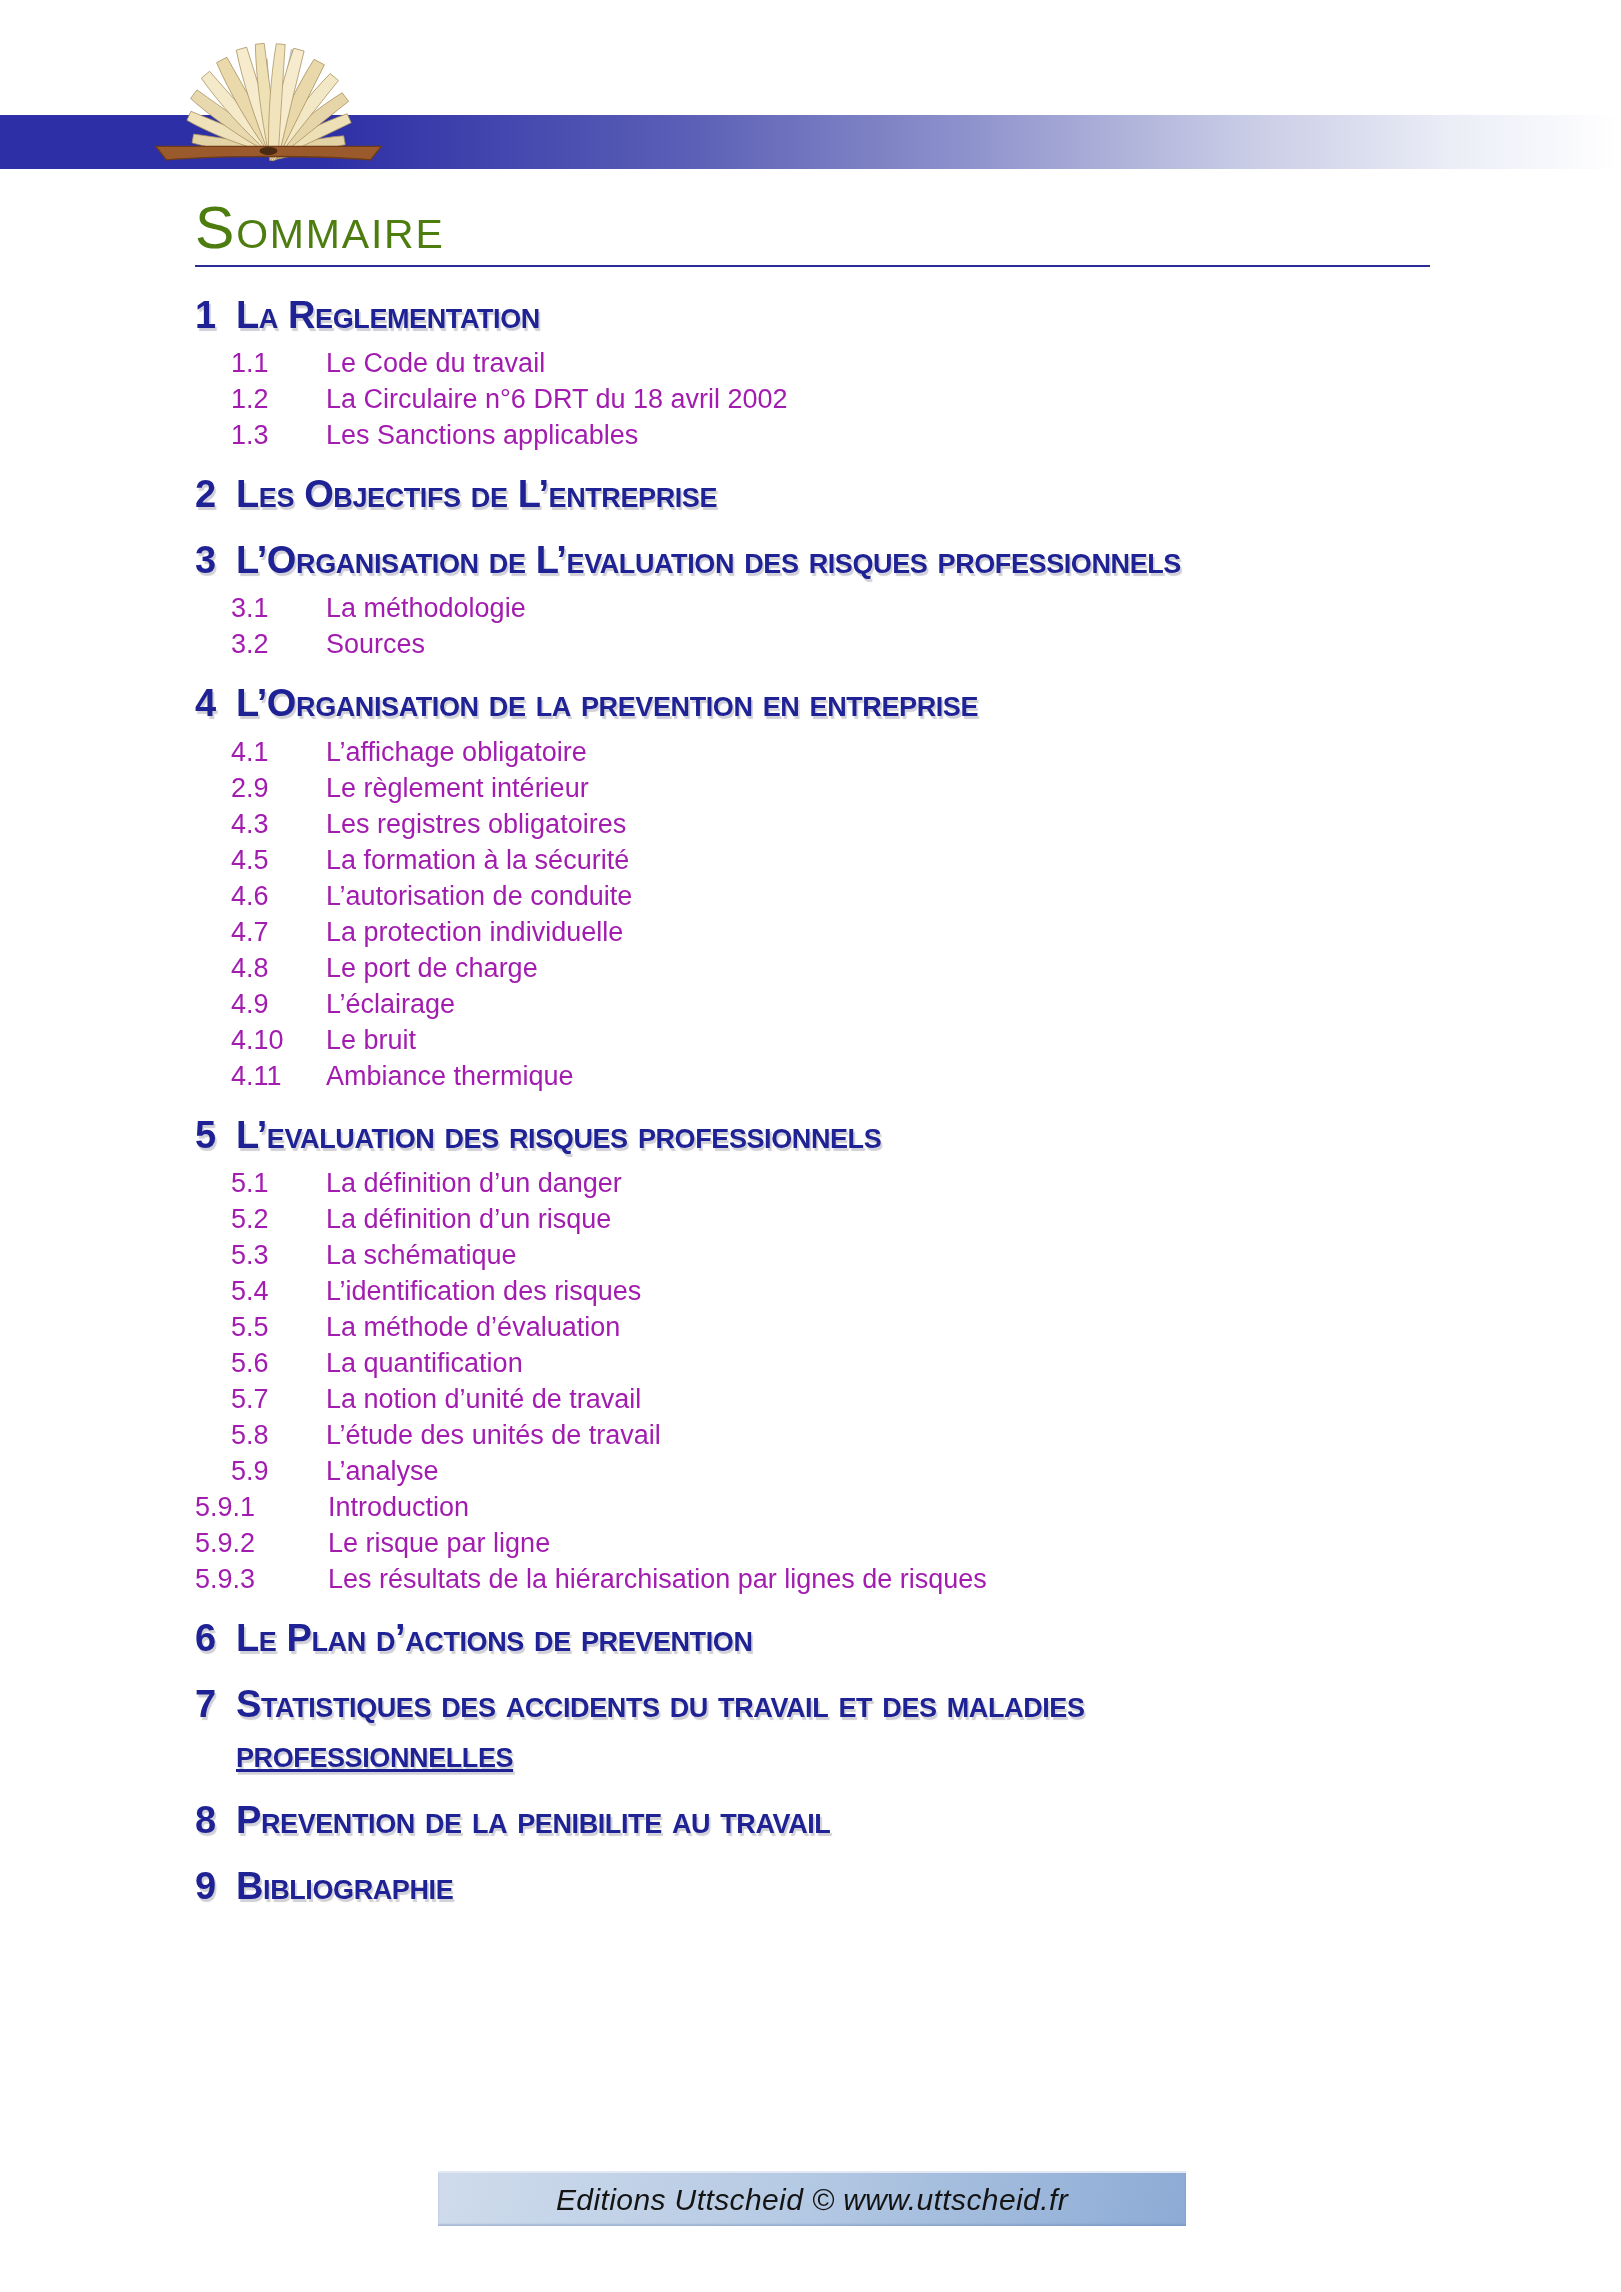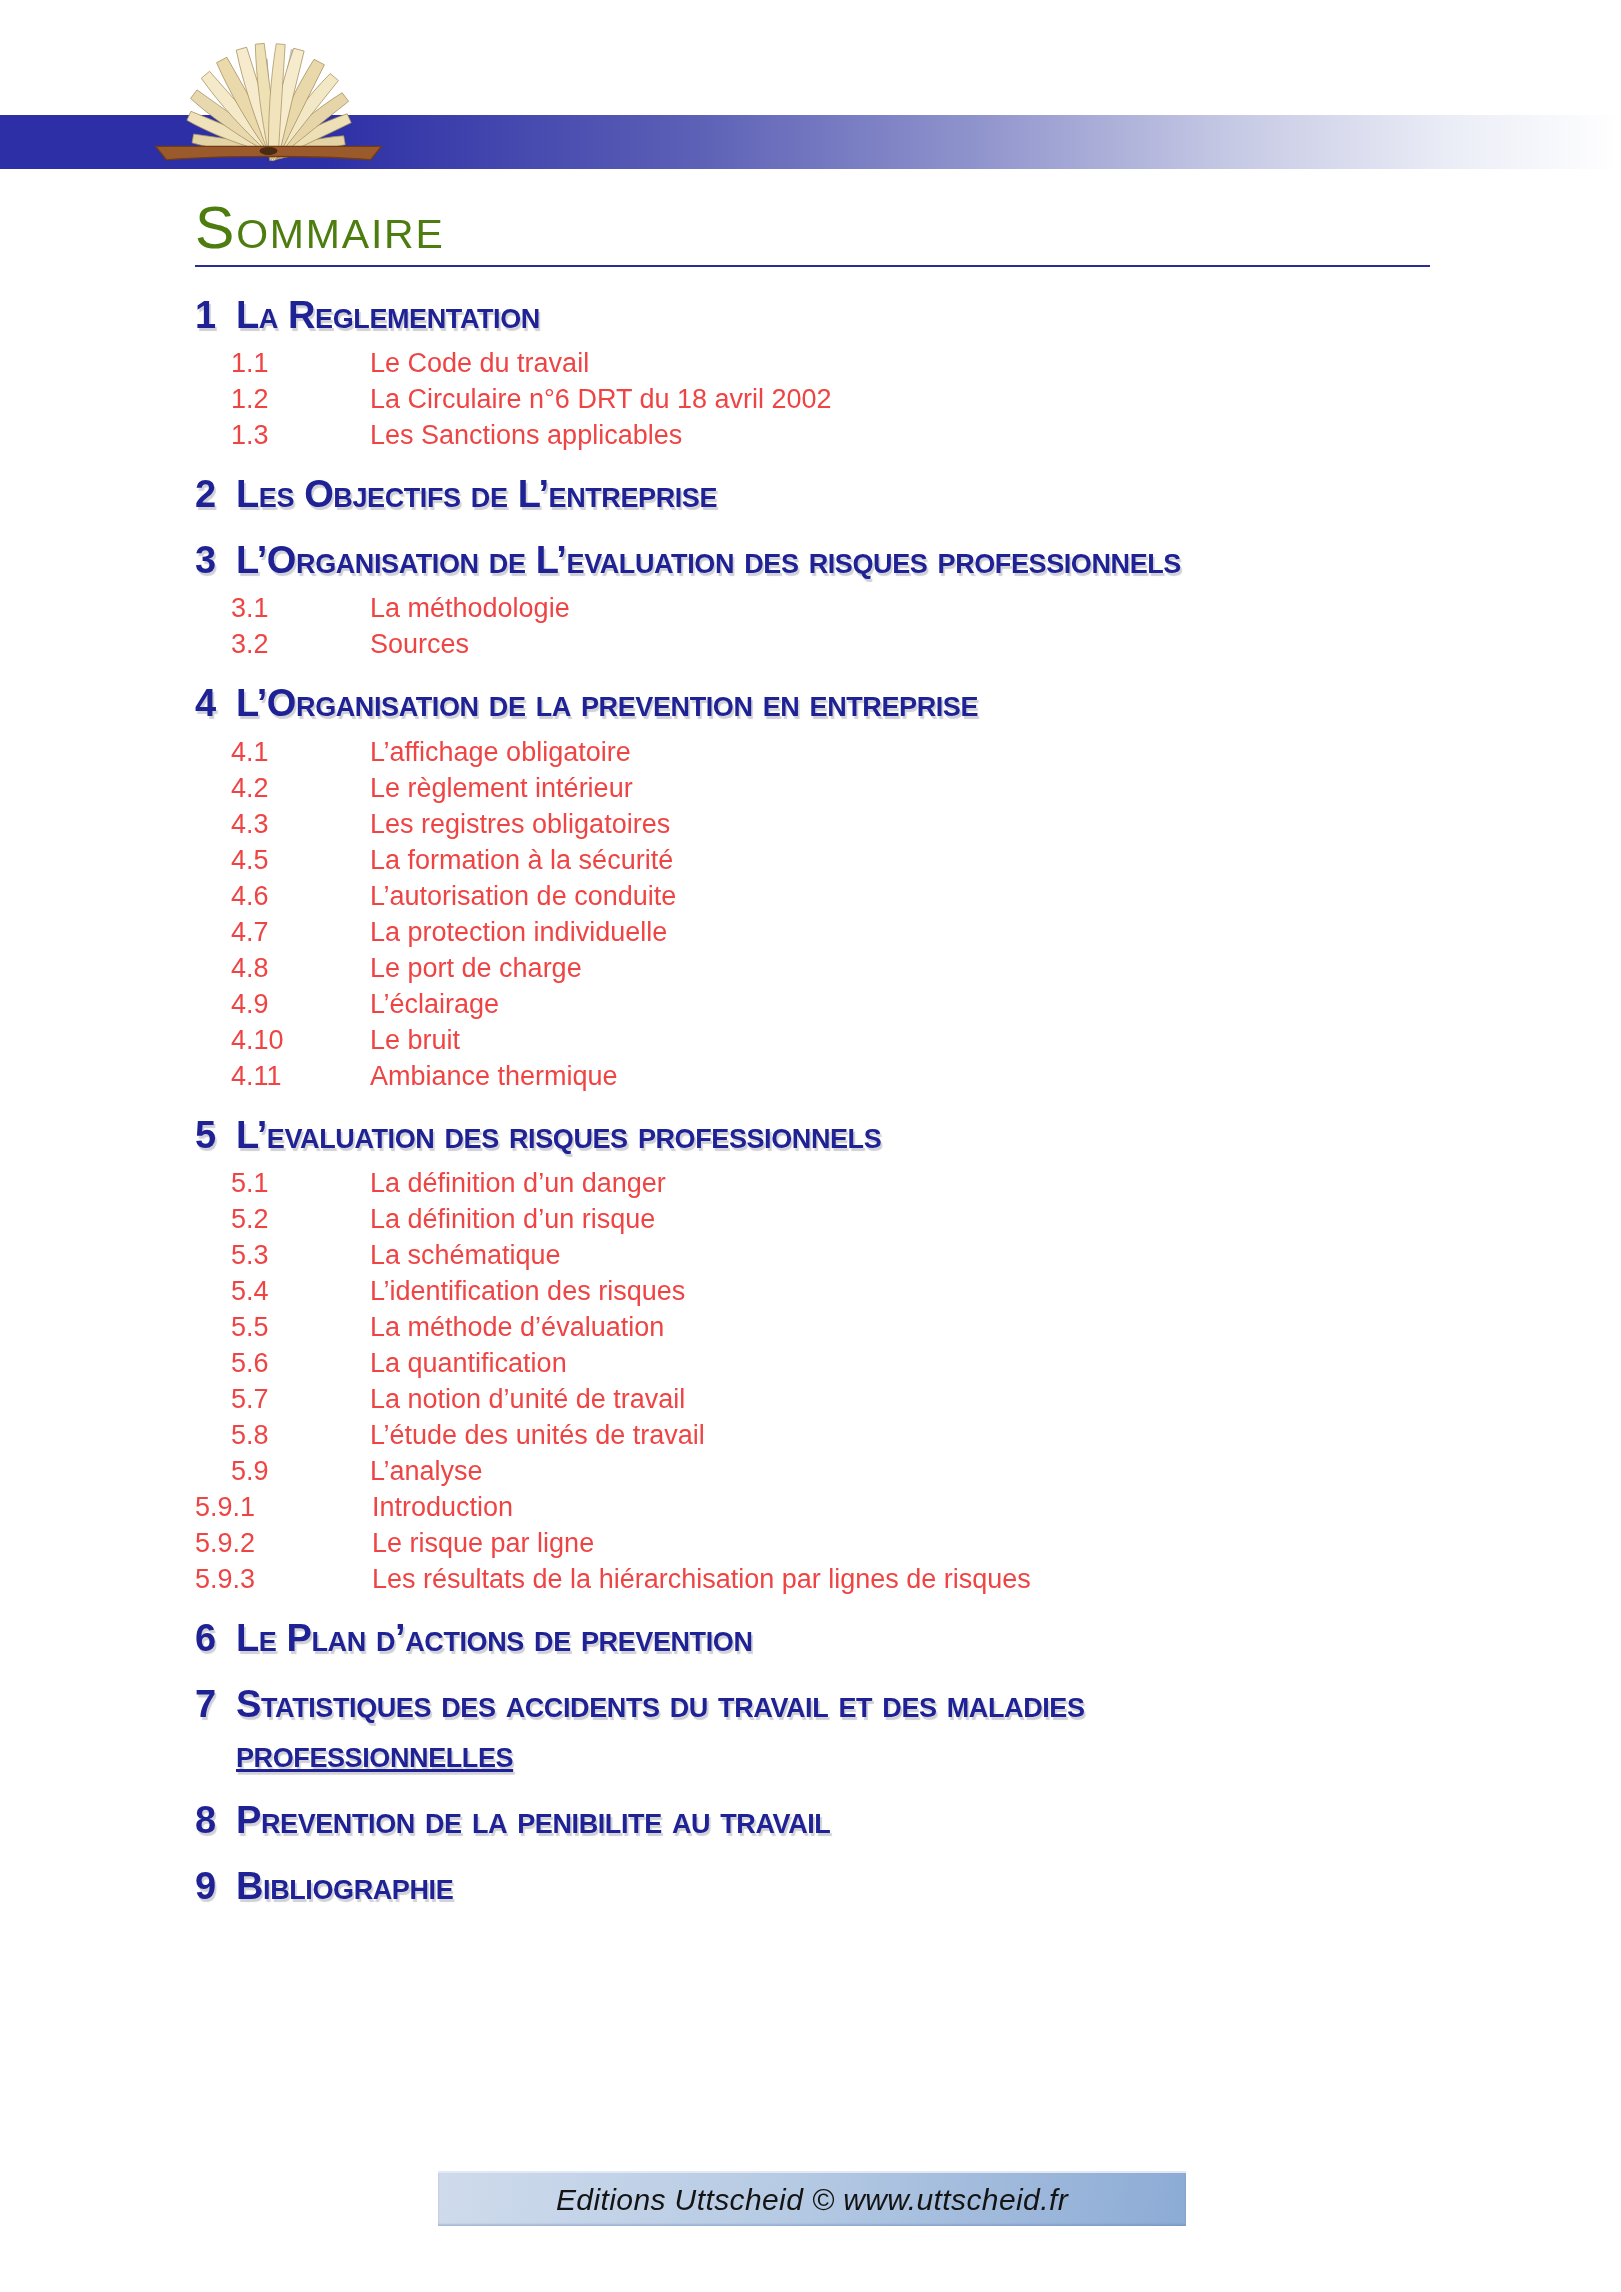--- a/index.html
+++ b/index.html
@@ -40,21 +40,21 @@
     margin:16px 0 5.4px 0;
     text-shadow:1.8px 2.7px 0.9px rgba(150,150,165,0.45);
   }
   .toc > .toc-l1:first-child { margin-top:10.7px; }
   .toc-l1 .num { flex:none; width:41px; }
   .toc-l1 .ttl { font-variant:small-caps; white-space:nowrap; }
   .toc-l1 .ttl .line2 { display:block;text-decoration:underline; }
 
   .toc-l2, .toc-l3 {
     display:flex; align-items:center;
-    font-size:27px; line-height:36px; color:#ef4444;gap:44px;
+    font-size:27px; line-height:36px; color:#a21caf;
   }
   .toc-l2 { margin-left:36px; }
   .toc-l2 .num { flex:none; width:95px; }
   .toc-l3 { }
   .toc-l3 .num { flex:none; width:133px; }
   .toc-l2 .ttl, .toc-l3 .ttl { white-space:nowrap; }
 
   
   .footer-band {
     position:absolute; left:438px; top:2171px; width:748px; height:53px;
@@ -139,21 +139,21 @@
     </div>
     <div class="toc-l1">
       <span class="num">4</span>
       <span class="ttl"><span>L’Organisation de la prevention en entreprise</span></span>
     </div>
     <div class="toc-l2">
       <span class="num">4.1</span>
       <span class="ttl"><span>L’affichage obligatoire</span></span>
     </div>
     <div class="toc-l2">
-      <span class="num">4.2</span>
+      <span class="num">2.9</span>
       <span class="ttl"><span>Le règlement intérieur</span></span>
     </div>
     <div class="toc-l2">
       <span class="num">4.3</span>
       <span class="ttl"><span>Les registres obligatoires</span></span>
     </div>
     <div class="toc-l2">
       <span class="num">4.5</span>
       <span class="ttl"><span>La formation à la sécurité</span></span>
     </div>

